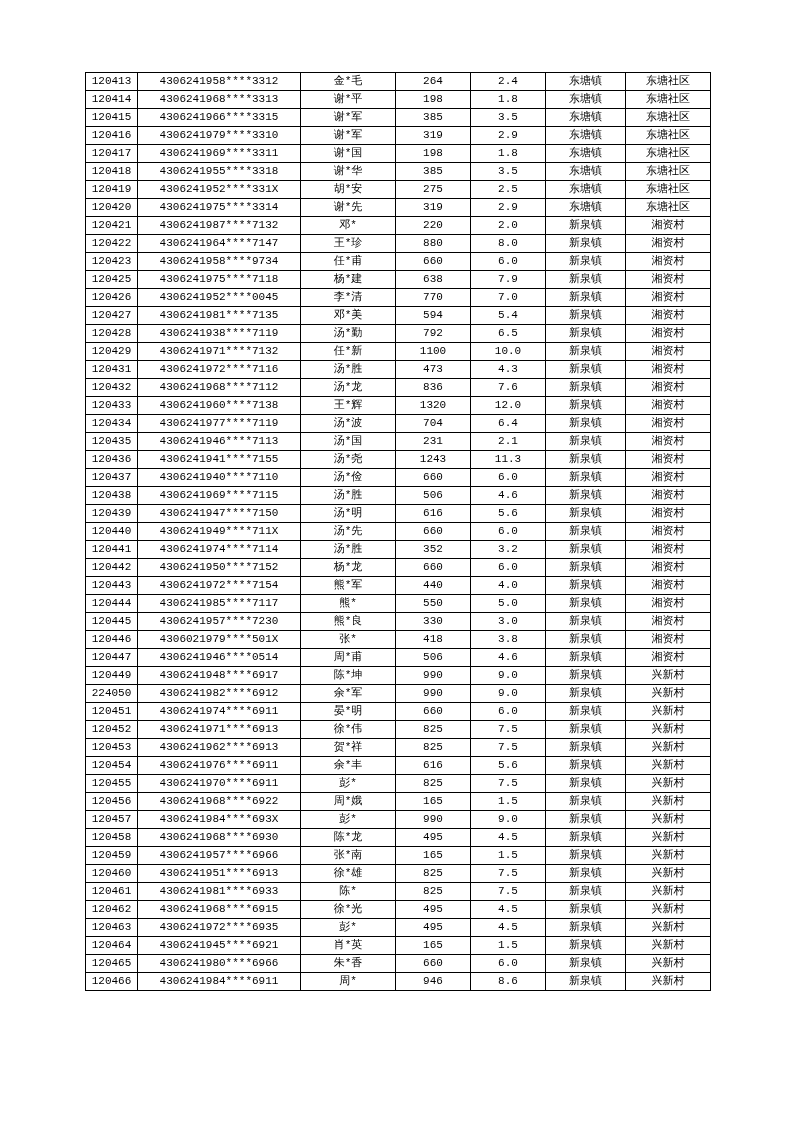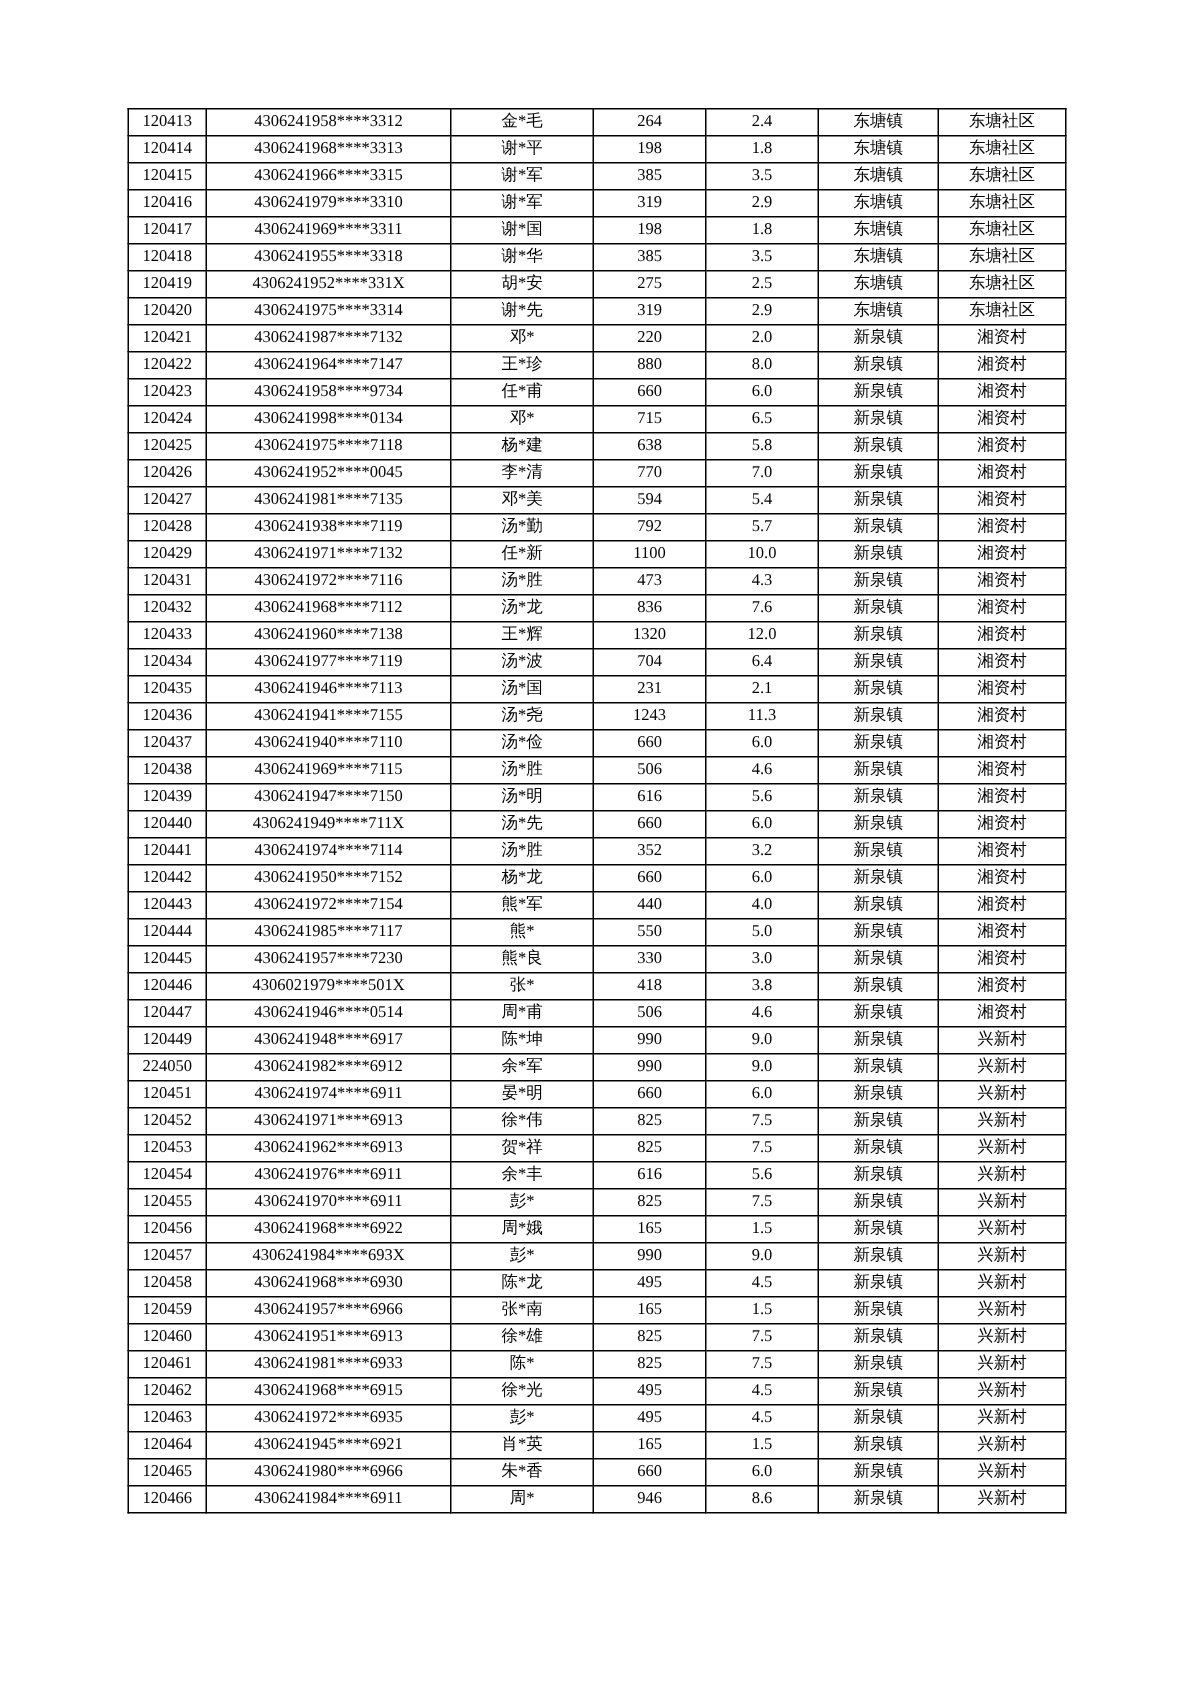--- a/index.html
+++ b/index.html
@@ -8,20 +8,21 @@
     height: 1122px;
     background: #ffffff;
     font-family: "Liberation Serif", "DejaVu Serif", serif;
     position: relative;
     overflow: hidden;
   }
   .sheet {
     position: absolute;
     left: 85px;
     top: 72px;
+    font-family: Liberation Mono, monospace;
   }
   table.data-table {
     border-collapse: collapse;
     table-layout: fixed;
   }
   table.data-table td {
     border: 1px solid #000000;
     height: 17px;
     font-size: 11px;
     line-height: 17px;
@@ -148,34 +149,25 @@
         <tr>
           <td>120423</td>
           <td>4306241958****9734</td>
           <td>任*甫</td>
           <td>660</td>
           <td>6.0</td>
           <td>新泉镇</td>
           <td>湘资村</td>
         </tr>
         <tr>
-          <td>120424</td>
-          <td>4306241998****0134</td>
-          <td>邓*</td>
-          <td>715</td>
-          <td>6.5</td>
-          <td>新泉镇</td>
-          <td>湘资村</td>
-        </tr>
-        <tr>
           <td>120425</td>
           <td>4306241975****7118</td>
           <td>杨*建</td>
           <td>638</td>
-          <td>5.8</td>
+          <td>7.9</td>
           <td>新泉镇</td>
           <td>湘资村</td>
         </tr>
         <tr>
           <td>120426</td>
           <td>4306241952****0045</td>
           <td>李*清</td>
           <td>770</td>
           <td>7.0</td>
           <td>新泉镇</td>
@@ -188,21 +180,21 @@
           <td>594</td>
           <td>5.4</td>
           <td>新泉镇</td>
           <td>湘资村</td>
         </tr>
         <tr>
           <td>120428</td>
           <td>4306241938****7119</td>
           <td>汤*勤</td>
           <td>792</td>
-          <td>5.7</td>
+          <td>6.5</td>
           <td>新泉镇</td>
           <td>湘资村</td>
         </tr>
         <tr>
           <td>120429</td>
           <td>4306241971****7132</td>
           <td>任*新</td>
           <td>1100</td>
           <td>10.0</td>
           <td>新泉镇</td>

